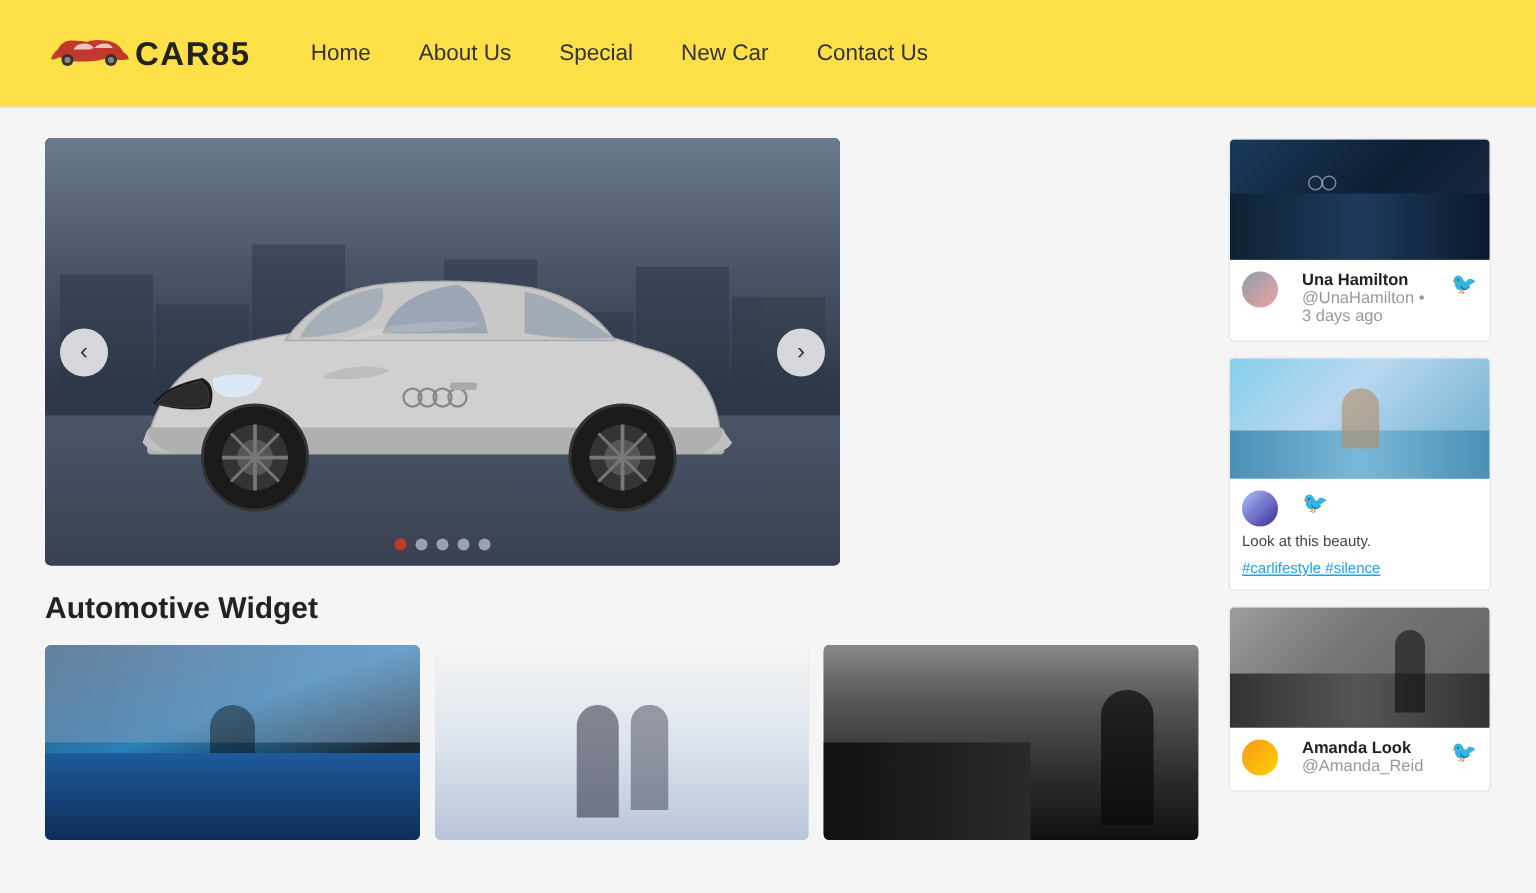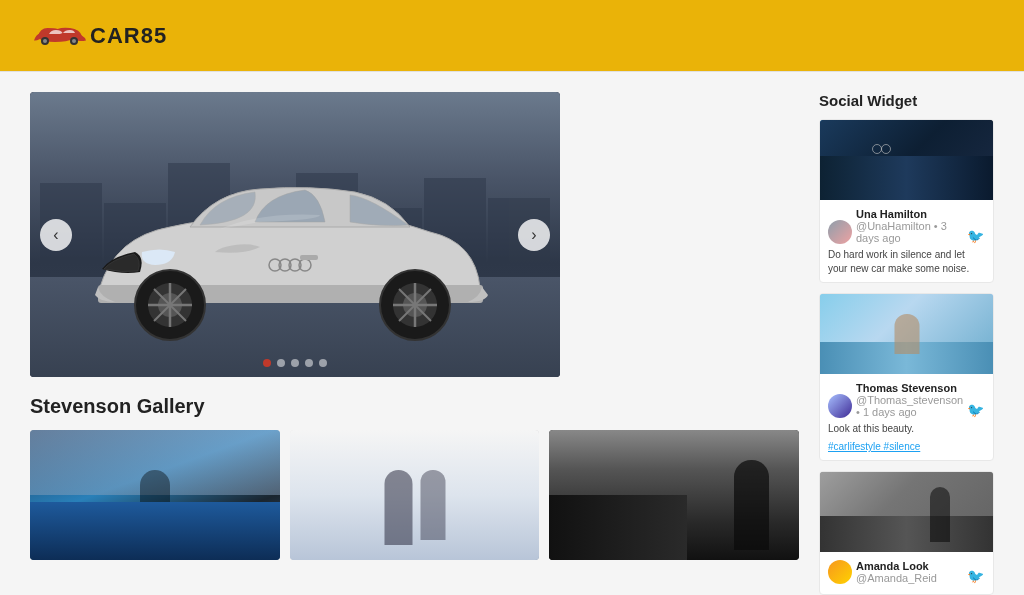--- a/index.html
+++ b/index.html
@@ -1,20 +1,20 @@
 <!DOCTYPE html>
 <html><head>
   <meta charset="utf-8">
   <style>
     * { box-sizing: border-box; margin: 0; padding: 0; }
     body { font-family: Arial, sans-serif; background: #f5f5f5; color: #333; }
 
     
     header {
-      background: #eab308;
+      background: #fde047;
       display: flex;
       padding: 10px 30px;
       border-bottom: 1px solid #e0e0e0;
       height: 72px;
     }
     .logo-area {
       display: flex;
       align-items: center;
       margin-right: 40px;
     }
@@ -164,22 +164,22 @@
     }
     .tweet-img-ph-3 {
       background: linear-gradient(135deg, #888 0%, #aaa 50%, #666 100%);
       height: 80px;
     }
     .tweet-content {
       padding: 8px 8px 6px 8px;
     }
     .tweet-user-row {
       display: flex;
-      align-items: flex-end;
-      gap: 4px;
+      align-items: flex-start;
+      gap: 16px;
       margin-bottom: 4px;
     }
     .tweet-avatar {
       width: 24px;
       height: 24px;
       border-radius: 50%;
       background: #ccc;
       flex-shrink: 0;
       overflow: hidden;
     }
@@ -262,20 +262,27 @@
 
         <circle cx="30" cy="46" r="8" fill="#333"></circle>
         <circle cx="30" cy="46" r="4" fill="#888"></circle>
         <circle cx="88" cy="46" r="8" fill="#333"></circle>
         <circle cx="88" cy="46" r="4" fill="#888"></circle>
       </svg>
     </div>
     <span class="logo-text">CAR85</span>
   </div>
 
+  <nav>
+    <a href="#">Home</a>
+    <a href="#">About Us</a>
+    <a href="#">Special</a>
+    <a href="#">New Car</a>
+    <a href="#">Contact Us</a>
+  </nav>
 
 </header>
 
 <div class="main-container">
 
   <div class="content-area">
 
     <div class="carousel">
 
       <div class="car-svg-container">
@@ -351,21 +358,21 @@
 
       <div class="carousel-dots">
         <div class="dot active"></div>
         <div class="dot"></div>
         <div class="dot"></div>
         <div class="dot"></div>
         <div class="dot"></div>
       </div>
     </div>
 
-    <h2 class="gallery-title">Stevenson Gallery</h2>
+    <h2 class="gallery-title">Automotive Widget</h2>
     <div class="gallery-grid">
 
       <div class="gallery-item">
         <div style="width:100%;height:100%;background:linear-gradient(160deg,#1a3a5c 0%,#2980b9 40%,#1a252f 70%,#3a5a7c 100%);position:relative;display:flex;align-items:flex-end;justify-content:center;">
 
           <div style="position:absolute;top:0;left:0;right:0;height:50%;background:linear-gradient(180deg,#b0c4de 0%,#87a0bb 100%);opacity:0.5;"></div>
 
           <div style="position:absolute;bottom:10px;left:50%;transform:translateX(-50%);width:30px;height:80px;background:rgba(0,0,0,0.4);border-radius:15px 15px 0 0;"></div>
 
           <div style="position:absolute;bottom:0;left:0;right:0;height:45%;background:linear-gradient(180deg,#1e5a9c 0%,#0d2d56 100%);"></div>
@@ -392,21 +399,20 @@
           <div style="position:absolute;bottom:10px;right:30px;width:35px;height:90px;background:rgba(10,10,10,0.7);border-radius:17px 17px 0 0;"></div>
 
           <div style="position:absolute;bottom:0;left:0;width:55%;height:50%;background:linear-gradient(90deg,#111 0%,#2a2a2a 100%);"></div>
         </div>
       </div>
 
     </div>
   </div>
 
   <div class="sidebar">
-    <h3 class="social-widget-title">Social Widget</h3>
 
     <div class="tweet-card">
       <div class="tweet-img-ph-1">
 
         <div style="width:100%;height:100%;background:linear-gradient(135deg,#1a3a5c 0%,#0d1f33 50%,#1a2a44 100%);position:relative;">
           <div style="position:absolute;bottom:0;left:0;right:0;height:55%;background:linear-gradient(90deg,#0d2233 0%,#1e3a5c 50%,#0a1a2e 100%);"></div>
 
           <div style="position:absolute;top:30%;left:30%;display:flex;gap:3px;">
             <div style="width:10px;height:10px;border-radius:50%;border:1.5px solid rgba(200,200,200,0.6);"></div>
             <div style="width:10px;height:10px;border-radius:50%;border:1.5px solid rgba(200,200,200,0.6);margin-left:-4px;"></div>
@@ -419,44 +425,35 @@
           <div class="tweet-user-info">
             <span class="tweet-name">Una Hamilton</span>
             <span class="tweet-handle-time">
               <span>@UnaHamilton</span>
               <span> • </span>
               <span>3 days ago</span>
             </span>
           </div>
           <span class="twitter-icon">🐦</span>
         </div>
-        <p class="tweet-text">Do hard work in silence and let your new car make some noise.</p>
       </div>
     </div>
 
     <div class="tweet-card">
       <div class="tweet-img-ph-2">
 
         <div style="width:100%;height:100%;background:linear-gradient(135deg,#87ceeb 0%,#b8d8f0 40%,#6aabcc 100%);position:relative;">
           <div style="position:absolute;bottom:0;left:0;right:0;height:40%;background:linear-gradient(90deg,#4a8fb5 0%,#7ab8d8 50%,#4a8fb5 100%);"></div>
 
           <div style="position:absolute;bottom:20px;left:50%;transform:translateX(-50%);width:25px;height:40px;background:rgba(180,140,100,0.6);border-radius:12px 12px 0 0;"></div>
         </div>
       </div>
       <div class="tweet-content">
         <div class="tweet-user-row">
           <div class="tweet-avatar avatar-ph-2"></div>
-          <div class="tweet-user-info">
-            <span class="tweet-name">Thomas Stevenson</span>
-            <span class="tweet-handle-time">
-              <span>@Thomas_stevenson</span>
-              <span> • </span>
-              <span>1 days ago</span>
-            </span>
-          </div>
           <span class="twitter-icon">🐦</span>
         </div>
         <p class="tweet-text">Look at this beauty.</p>
         <a href="#" class="tweet-link">#carlifestyle #silence</a>
       </div>
     </div>
 
     <div class="tweet-card">
       <div class="tweet-img-ph-3">
 

